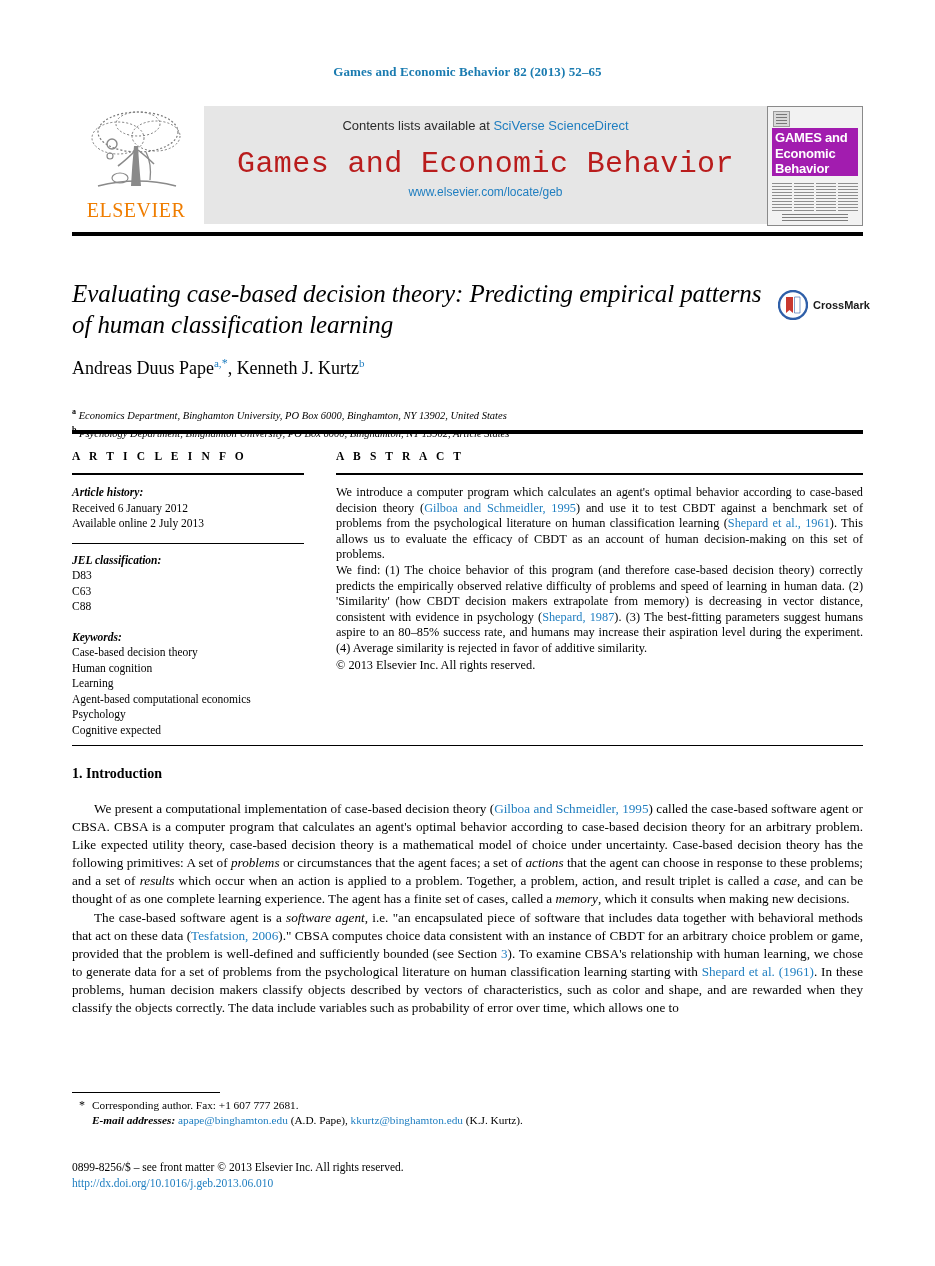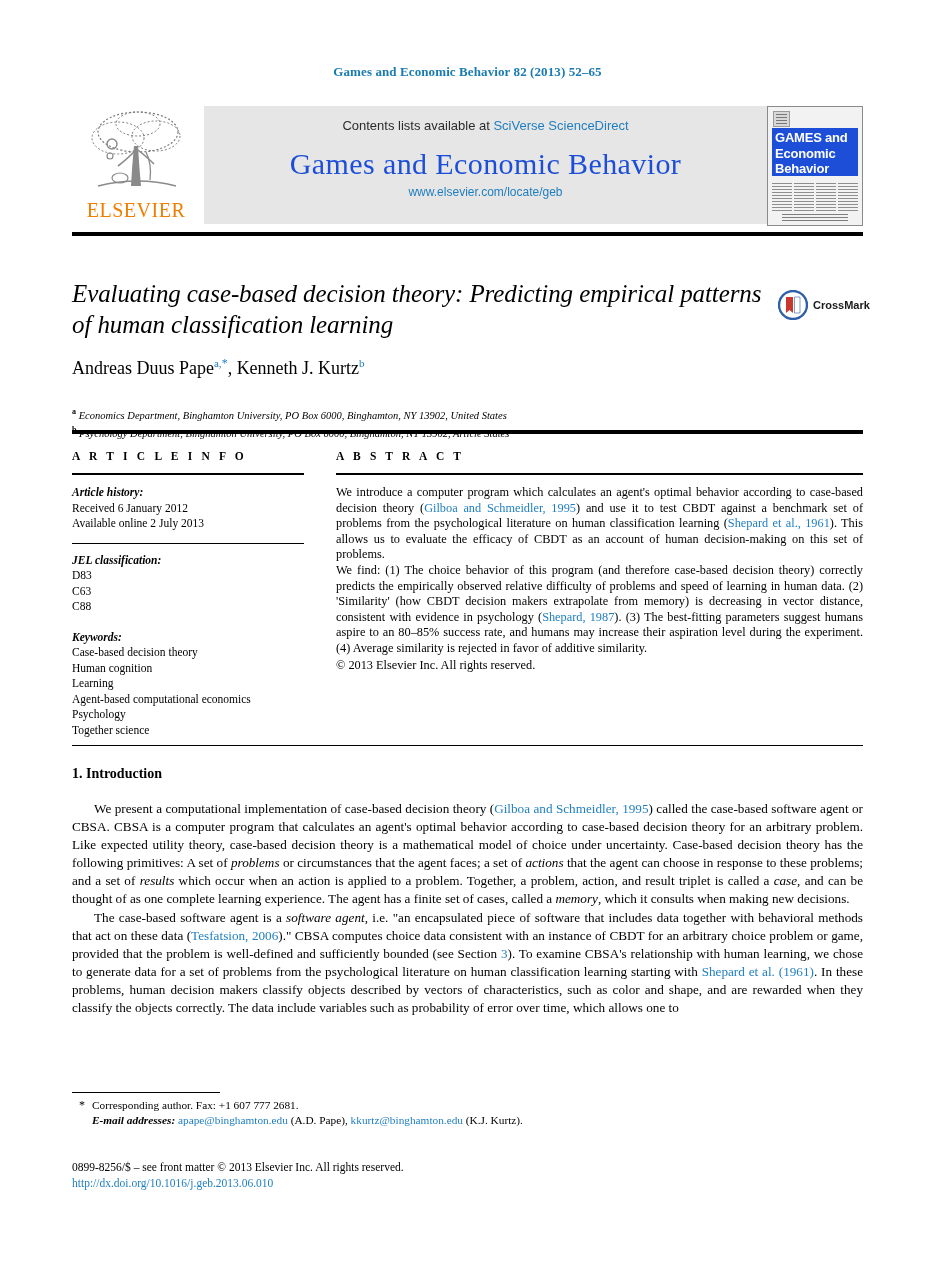--- a/index.html
+++ b/index.html
@@ -74,23 +74,23 @@
     margin-top: 12px;
     font-family: "Liberation Sans", sans-serif;
     font-size: 13px;
     color: #2b2b2b;
   }
   .contents-line .sd {
     color: #1f7ec0;
   }
   .journal-title {
     margin-top: 14px;
-    font-family: Liberation Serif, serif;
+    font-family: Liberation Mono, monospace;
     font-size: 30px;
-    color: #1d4ed8;
+    color: #b91c1c;
     letter-spacing: .4px;
   }
   .journal-url {
     margin-top: 4px;
     font-family: "Liberation Sans", sans-serif;
     font-size: 12px;
     color: #1f7ec0;
   }
 
   .cover-thumb {
@@ -114,21 +114,21 @@
     content: "";
     position: absolute;
     left: 2px; top: 2px; right: 2px; bottom: 2px;
     background: repeating-linear-gradient(
       0deg, #777 0px, #777 1px, #d8d8d8 1px, #d8d8d8 3px);
   }
   .cover-band {
     position: absolute;
     left: 4px; top: 21px;
     width: 86px; height: 48px;
-    background: #1d4ed8;
+    background: #a21caf;
     color: #fff;
     font-family: "Liberation Sans", sans-serif;
     font-size: 13px;
     font-weight: bold;
     line-height: 15.5px;
     padding: 2px 0 0 3px;
     box-sizing: border-box;
     letter-spacing: -.2px;
   }
   .cover-cols {
@@ -476,21 +476,21 @@
 
     <div style="height:15px;"></div>
 
     <div class="info-group">
       <div class="info-label">Keywords:</div>
       <div>Case-based decision theory</div>
       <div>Human cognition</div>
       <div>Learning</div>
       <div>Agent-based computational economics</div>
       <div>Psychology</div>
-      <div>Together science</div>
+      <div>Cognitive expected</div>
     </div>
   </div>
 
   <div class="col-abstract">
     <div class="sec-head">A B S T R A C T</div>
     <div class="head-rule"></div>
     <div class="abstract-text">
       <p><span>We introduce a computer program which calculates an agent's optimal behavior according to case-based decision theory (</span><span class="cite">Gilboa and Schmeidler, 1995</span><span>) and use it to test CBDT against a benchmark set of problems from the psychological literature on human classification learning (</span><span class="cite">Shepard et al., 1961</span><span>). This allows us to evaluate the efficacy of CBDT as an account of human decision-making on this set of problems.</span></p>
       <p><span>We find: (1) The choice behavior of this program (and therefore case-based decision theory) correctly predicts the empirically observed relative difficulty of problems and speed of learning in human data. (2) 'Similarity' (how CBDT decision makers extrapolate from memory) is decreasing in vector distance, consistent with evidence in psychology (</span><span class="cite">Shepard, 1987</span><span>). (3) The best-fitting parameters suggest humans aspire to an 80–85% success rate, and humans may increase their aspiration level during the experiment. (4) Average similarity is rejected in favor of additive similarity.</span></p>
       <div class="copyright">© 2013 Elsevier Inc. All rights reserved.</div>

